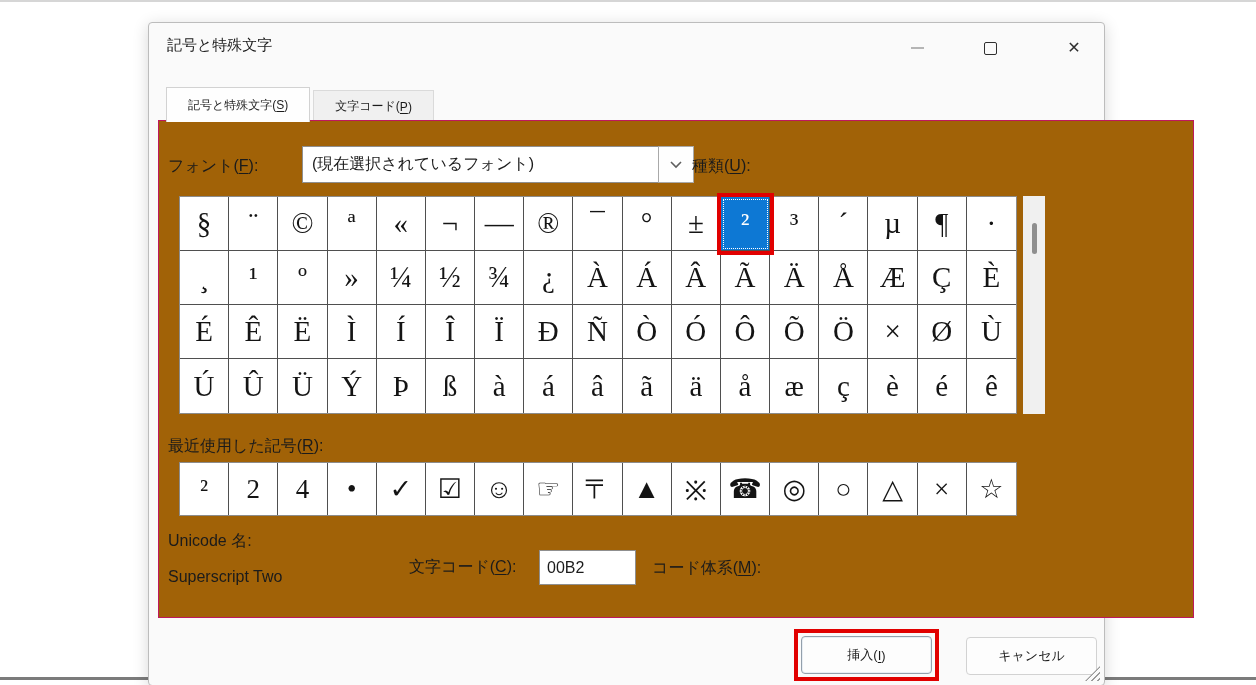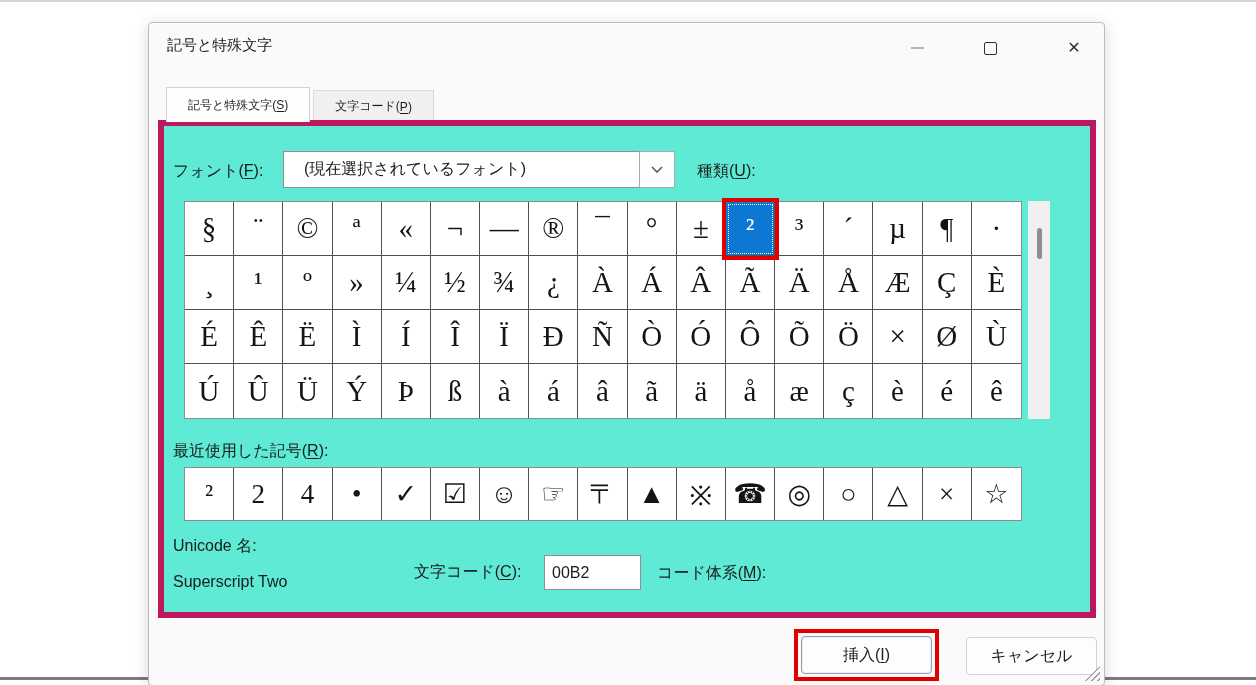--- a/index.html
+++ b/index.html
@@ -25,27 +25,27 @@
 
   
   .tabs { position:absolute; left:17px; top:64px; display:flex; gap:3px; }
   .tab { font-size:12px; padding:0 21px; display:flex; align-items:center; white-space:nowrap; }
   .tab.active { height:35px; background:#fefefe; border:1px solid #d2d2d2; border-bottom:none;
     position:relative; z-index:2; }
   .tab.inactive { height:32px; margin-top:3px; background:#f0f0f0; border:1px solid #dadada; border-bottom:none; }
   .u { text-decoration:underline; text-underline-offset:2px; }
 
   
-  .page { position:absolute; left:9px; top:97px; width:938px; height:498px;
-    background:#5eead4; border:6px solid #be185d; }
+  .page { position:absolute; left:9px; top:97px; width:1036px; height:498px;
+    background:#a16207; border:1px solid #be185d; }
 
   .label { font-size:16px; color:#1b1b1b; white-space:nowrap; }
 
   .combo { position:absolute; background:#ffffff; border:1px solid #8f8f8f;
-    display:flex; align-items:center; padding-left:20px; font-size:16px; cursor:default; }
+    display:flex; align-items:center; padding-left:9px; font-size:16px; cursor:default;margin-left:24px; }
   .combo .arrowbox { position:absolute; right:-1px; top:-1px; bottom:-1px; width:36px;
     border:1px solid #a9a9a9; background:#fefefe; display:flex; align-items:center; justify-content:center; }
 
   .font-label   { position:absolute; left:9px;  top:26px; line-height:37px; }
   .font-combo   { left:119px; top:25px; width:392px; height:37px; }
   .subset-label { position:absolute; left:533px; top:26px; line-height:37px; }
   .subset-combo { left:616px; top:25px; width:310px; height:37px; }
 
   
   .grid { position:absolute; left:20px; top:75px; width:838px; height:218px;
@@ -77,21 +77,21 @@
   .charcode-label { position:absolute; left:250px; top:428px; line-height:36px; }
   .charcode-input { position:absolute; left:380px; top:429px; width:97px; height:35px;
     border:1px solid #8f8f8f; background:#fff; font-size:16px; padding:0 7px;
     font-family:"Liberation Sans","DejaVu Sans",sans-serif; color:#1b1b1b; }
   .codesys-label { position:absolute; left:493px; top:428px; line-height:38px; }
   .codesys-combo { left:631px; top:427px; width:293px; height:38px; }
 
   
   .insert-annotation { position:absolute; left:645px; top:606px; width:145px; height:52px;
     border:4px solid var(--ann,#e10000); background:transparent; }
-  .btn { font-size:16px; border-radius:4px; display:flex; align-items:center; justify-content:center;
+  .btn { font-size:13px; border-radius:4px; display:flex; align-items:center; justify-content:center;
     cursor:default; white-space:nowrap; }
   .btn-insert { position:absolute; left:3px; top:3px; width:131px; height:38px;
     background:#fdfdfd; border:1px solid #94a0ac; box-shadow:inset 0 0 0 1px #e8eef4; }
   .btn-cancel { position:absolute; left:817px; top:614px; width:131px; height:38px;
     background:#fdfdfd; border:1px solid #d2d2d2; }
 
   .resize-grip { position:absolute; right:4px; bottom:4px; width:15px; height:15px;
     clip-path:polygon(100% 0,100% 100%,0 100%);
     background:repeating-linear-gradient(135deg,#fafafa 0 2.5px,#9a9a9a 2.5px 4px); cursor:nwse-resize; }
 </style>

